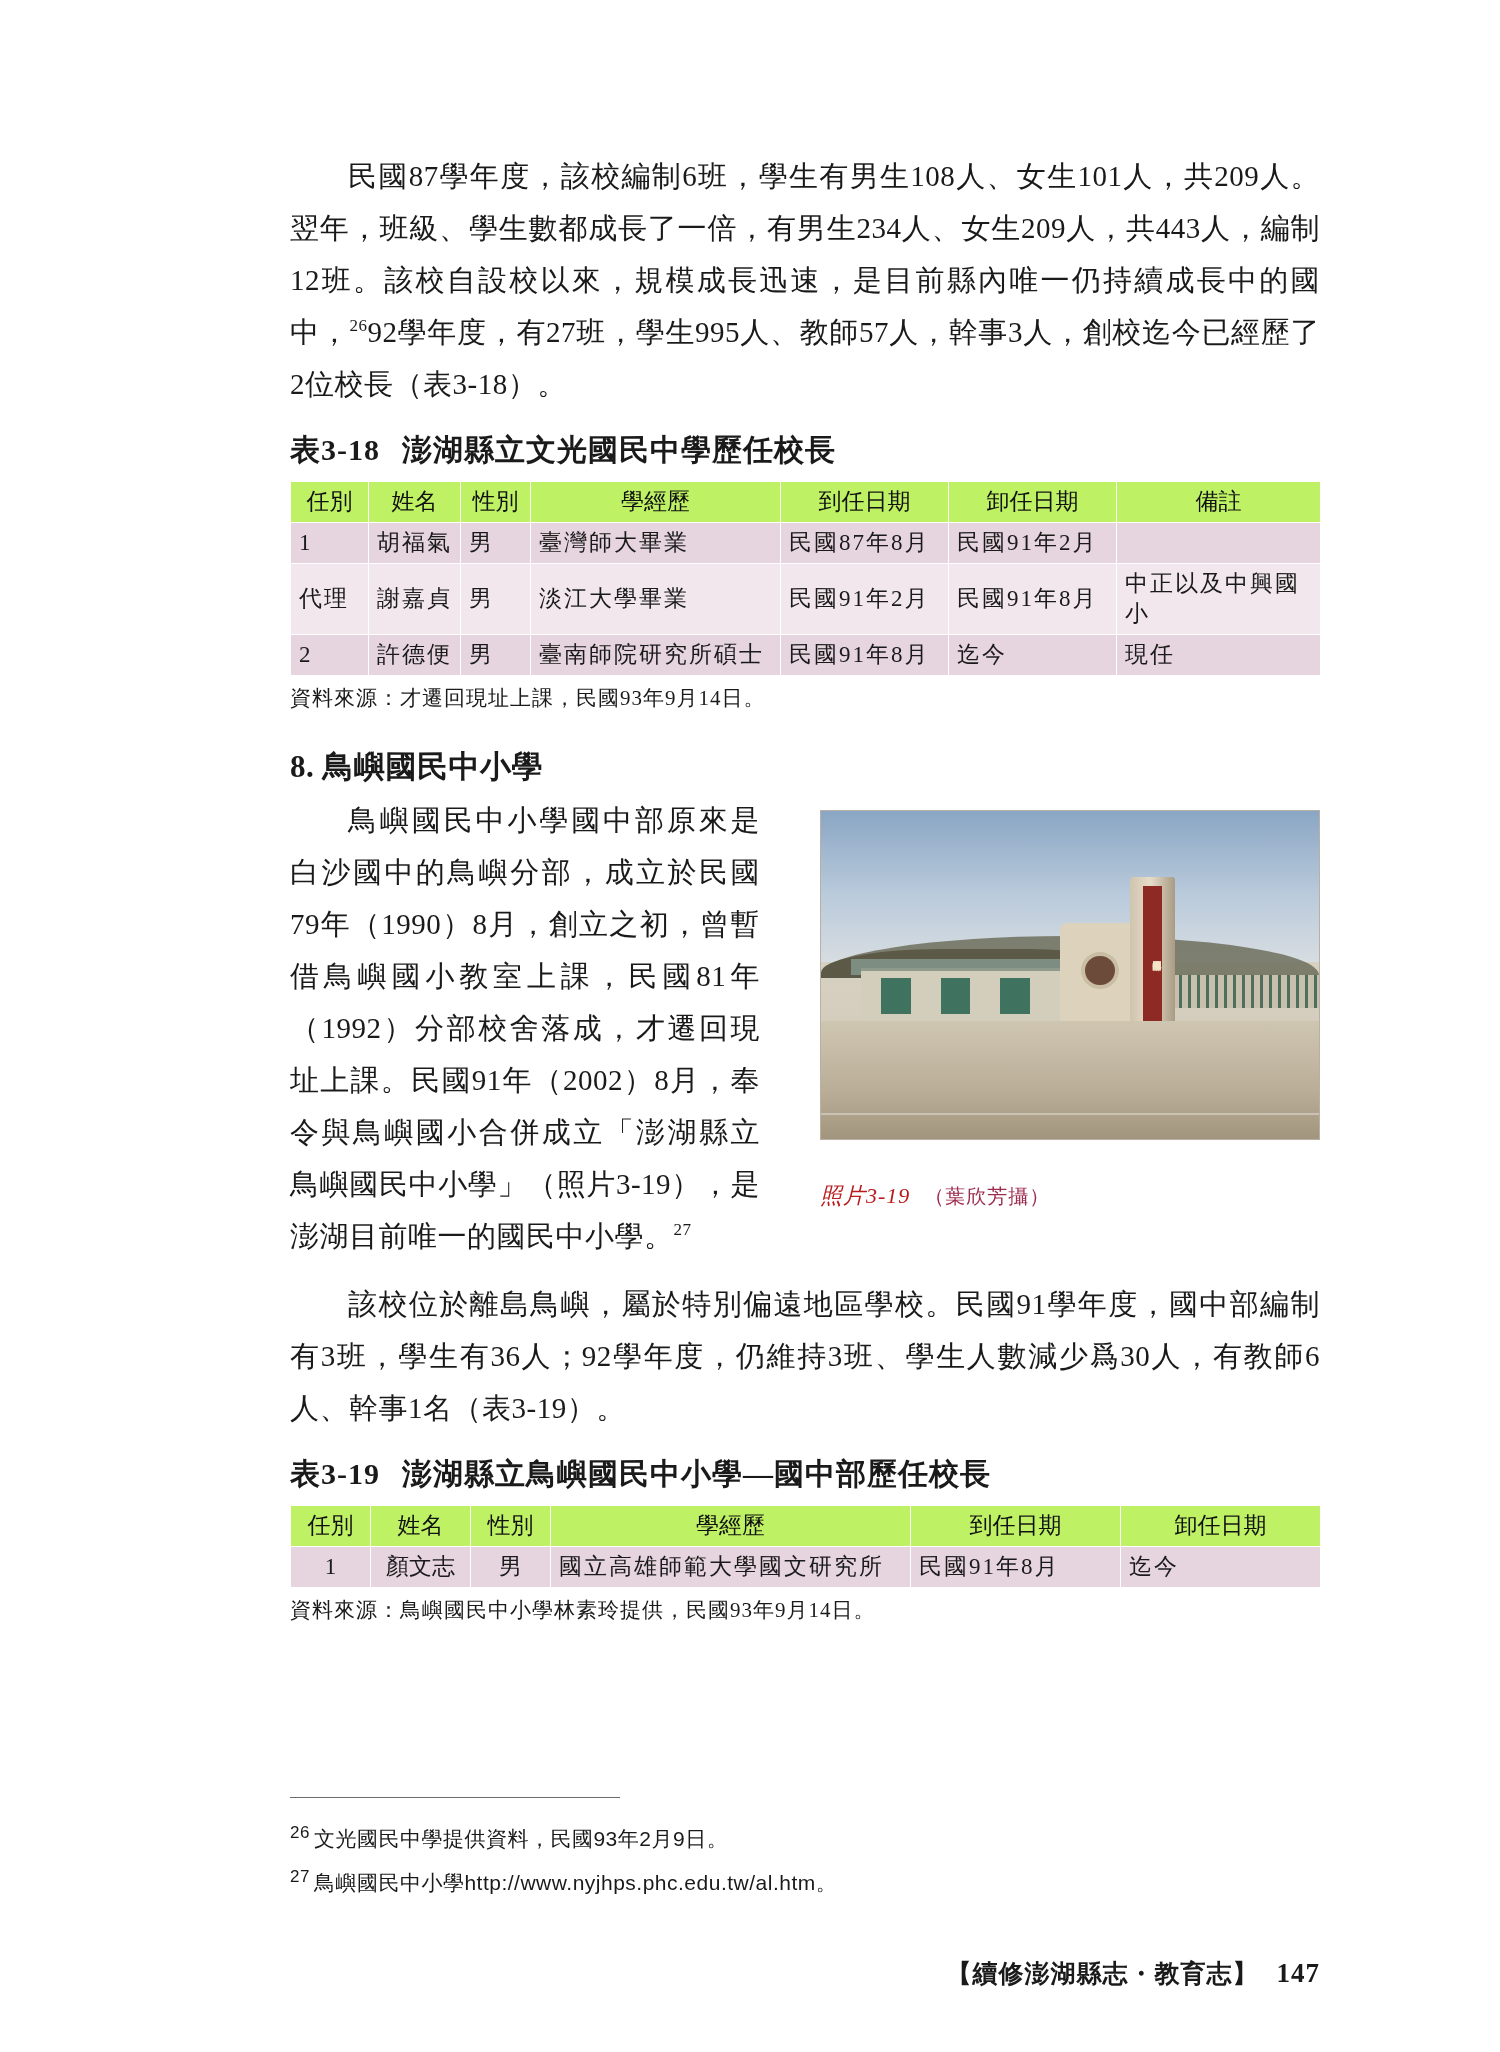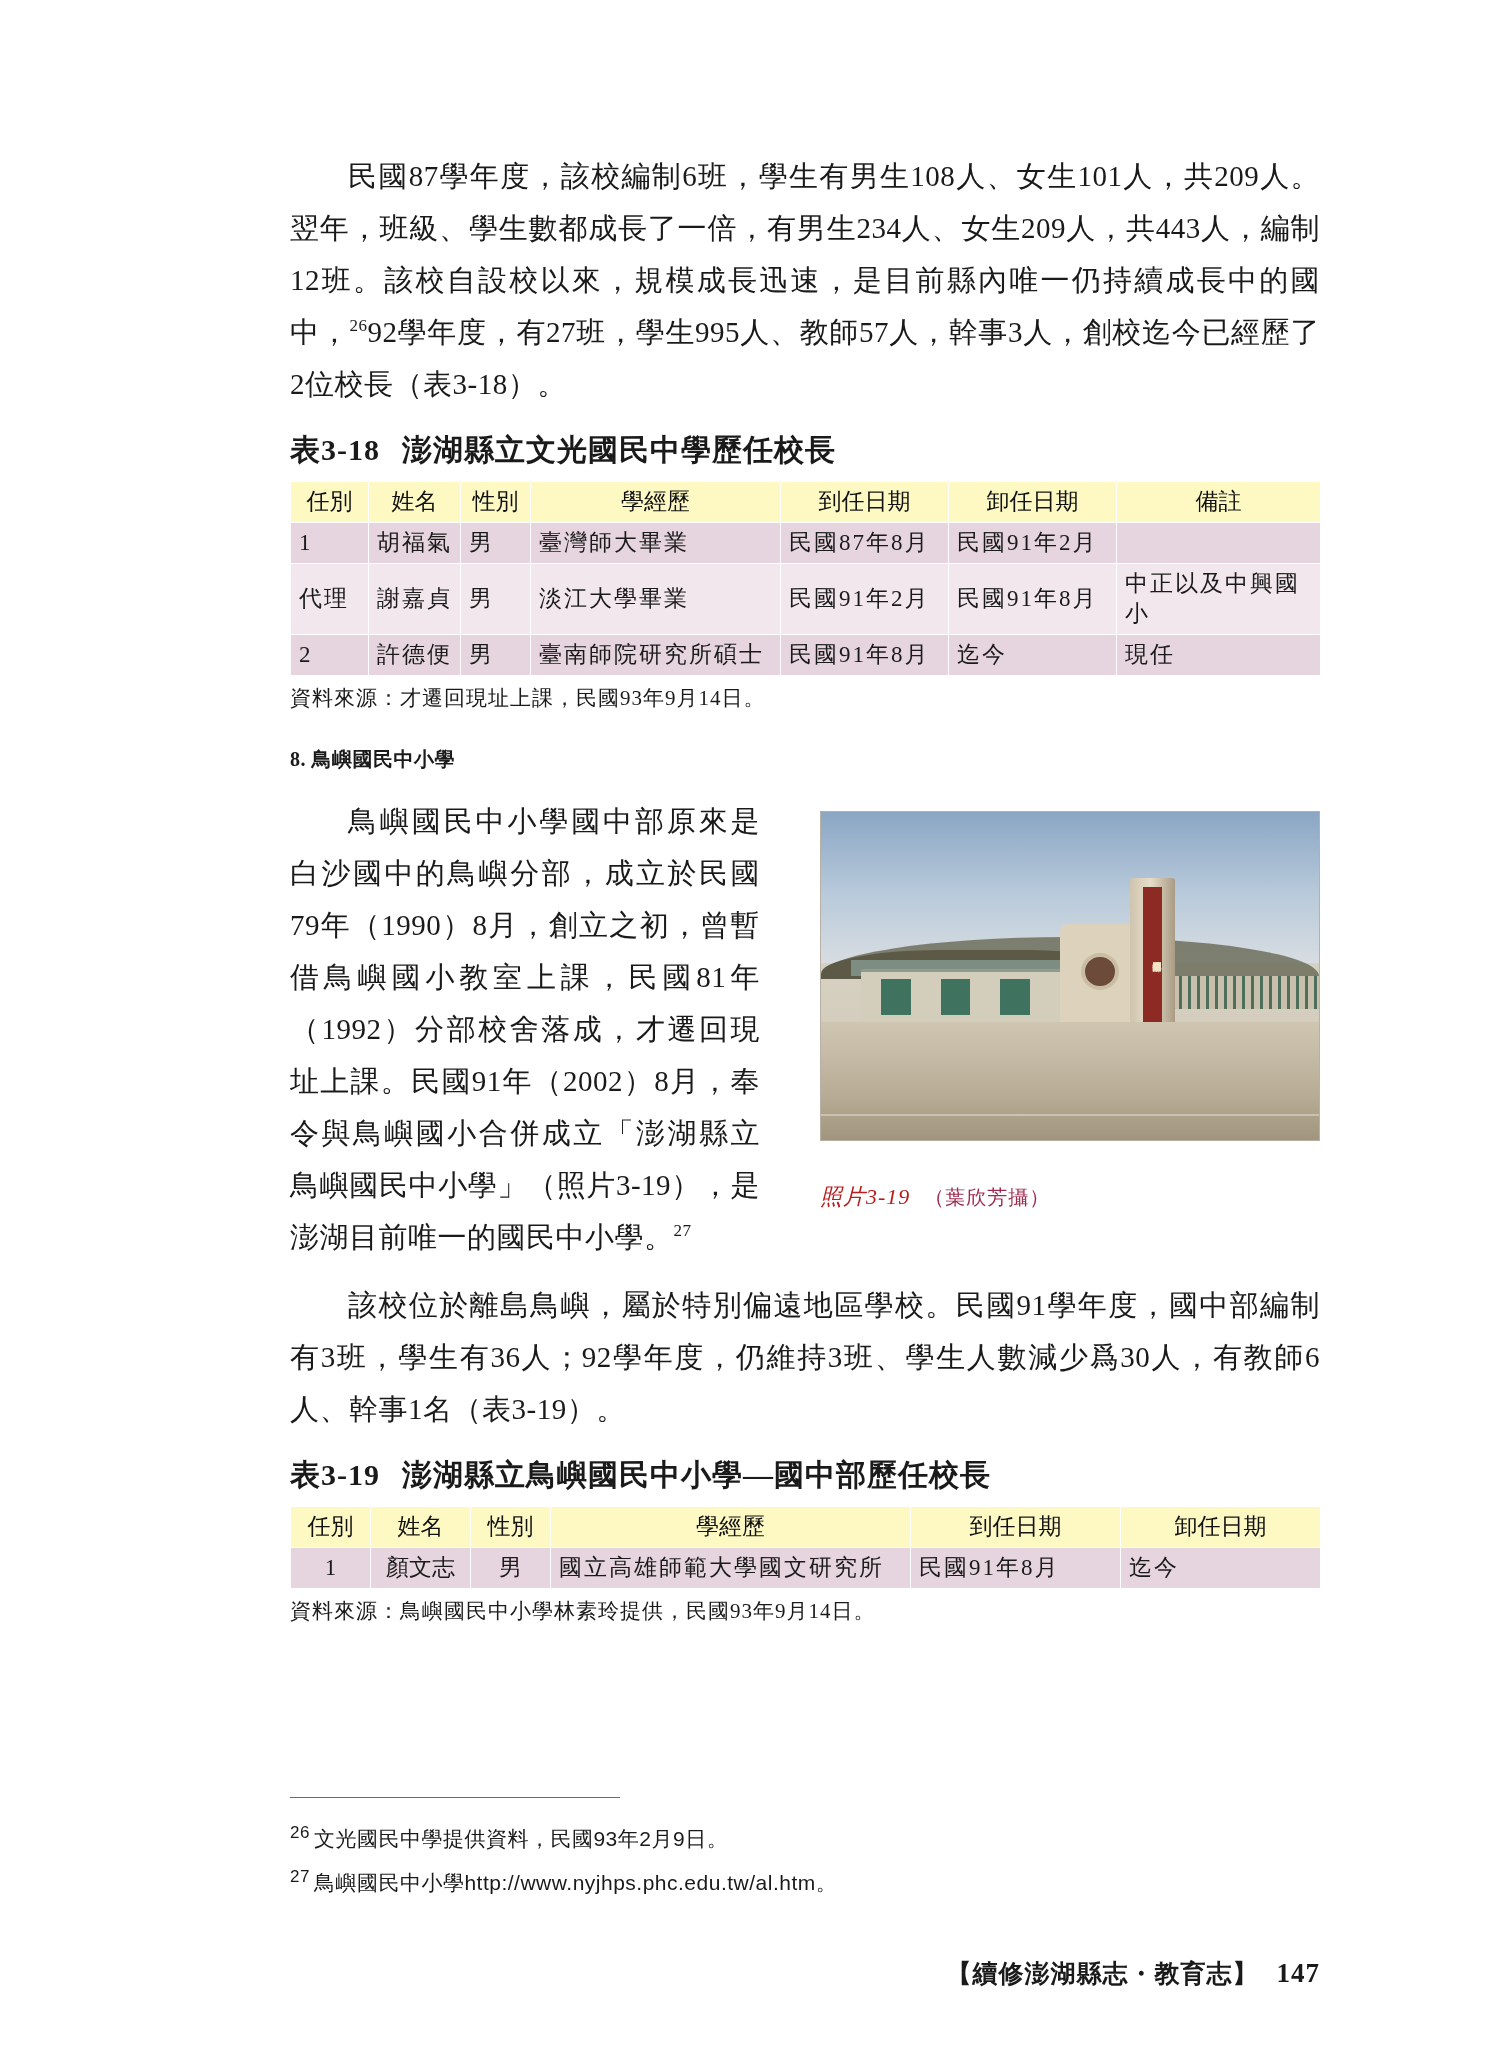--- a/index.html
+++ b/index.html
@@ -46,41 +46,41 @@
     margin: 20px 0 10px 0;
     font-size: 30px;
     font-weight: bold;
     letter-spacing: 1px;
   }
   h3.table-title .num {
     font-weight: bold;
     margin-right: 22px;
   }
   h3.section-title {
-    margin: 34px 0 22px 0;
-    font-size: 20px;
+    margin: 34px 0 6px 0;
+    font-size: 31px;
     font-weight: bold;
     letter-spacing: 0.5px;
   }
   table.data-table {
     border-collapse: collapse;
     width: 1030px;
     table-layout: fixed;
   }
   table.data-table th,
   table.data-table td {
     border: 1px solid #ffffff;
     font-size: 23px;
     padding: 5px 8px;
     font-weight: normal;
     line-height: 30px;
     font-family: "Liberation Serif", "DejaVu Serif", serif;
   }
   table.data-table thead th {
-    background: #fef9c3;
+    background: #bef264;
     text-align: center;
     color: #111;
   }
   table.data-table tbody tr.odd td {
     background: #e6d5de;
   }
   table.data-table tbody tr.even td {
     background: #f2e7ec;
   }
   table.data-table td.c {

